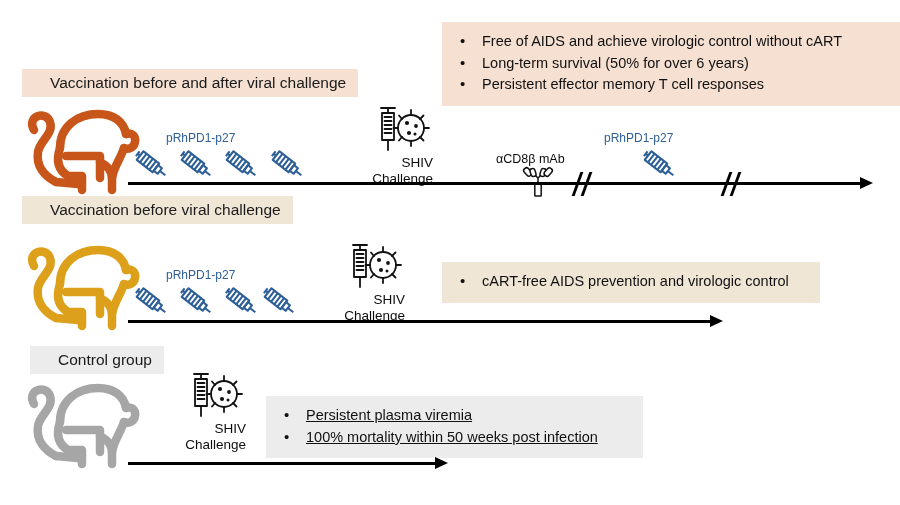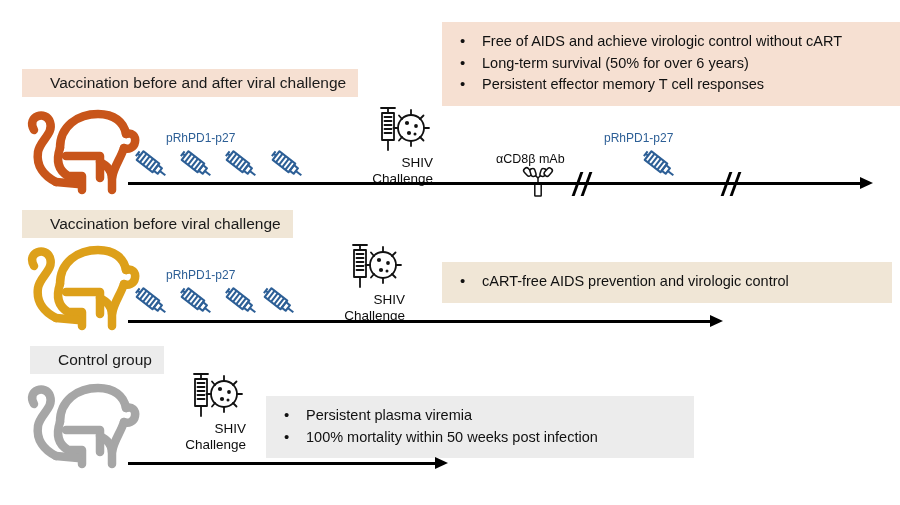--- a/index.html
+++ b/index.html
@@ -231,23 +231,23 @@
   <div class="arrowhead" style="left:860px;top:177px;"></div>
   <div class="brk" style="left:573px;top:172px;">
     <i class="a"></i>
       <i class="b"></i>
   </div>
   <div class="brk" style="left:722px;top:172px;">
     <i class="a"></i>
       <i class="b"></i>
   </div>
 
-  <div class="badge" style="left:22px;top:210px;background:#F0E6D6;">Vaccination before viral challenge</div>
-
-  <div class="outcome" style="left:442px;top:262px;width:450px;background:#F0E6D6;">
+  <div class="badge" style="left:22px;top:196px;background:#F0E6D6;">Vaccination before viral challenge</div>
+
+  <div class="outcome" style="left:442px;top:262px;width:378px;background:#F0E6D6;">
     <ul>
       <li>cART-free AIDS prevention and virologic control</li>
     </ul>
   </div>
 
   <div class="icon" style="left:16px;top:240px;">
     <svg width="126" height="94" viewBox="0 0 126 94">
       <g fill="none" stroke="#DDA01A" stroke-width="8.5" stroke-linecap="round" stroke-linejoin="round">
         <path d="M18 26 C10 12 30 6 34 18 C38 30 24 36 22 48 C20 62 28 72 40 78"></path>
         <path d="M44 44 C44 22 62 10 82 10 C98 10 108 18 110 30"></path>
@@ -331,21 +331,21 @@
   <div class="evlabel" style="left:343px;top:292px;width:62px;">
     <div>SHIV</div>
     <div>Challenge</div>
   </div>
 
   <div class="axis" style="left:128px;top:320px;width:588px;"></div>
   <div class="arrowhead" style="left:710px;top:315px;"></div>
 
   <div class="badge" style="left:30px;top:346px;background:#ECECEC;">Control group</div>
 
-  <div class="outcome" style="left:266px;top:396px;width:428px;background:#ECECEC;">
+  <div class="outcome" style="left:266px;top:396px;width:377px;background:#ECECEC;text-decoration:underline;">
     <ul>
       <li>Persistent plasma viremia</li>
       <li>100% mortality within 50 weeks post infection</li>
     </ul>
   </div>
 
   <div class="icon" style="left:16px;top:378px;">
     <svg width="126" height="94" viewBox="0 0 126 94">
       <g fill="none" stroke="#A6A6A6" stroke-width="8.5" stroke-linecap="round" stroke-linejoin="round">
         <path d="M18 26 C10 12 30 6 34 18 C38 30 24 36 22 48 C20 62 28 72 40 78"></path>

